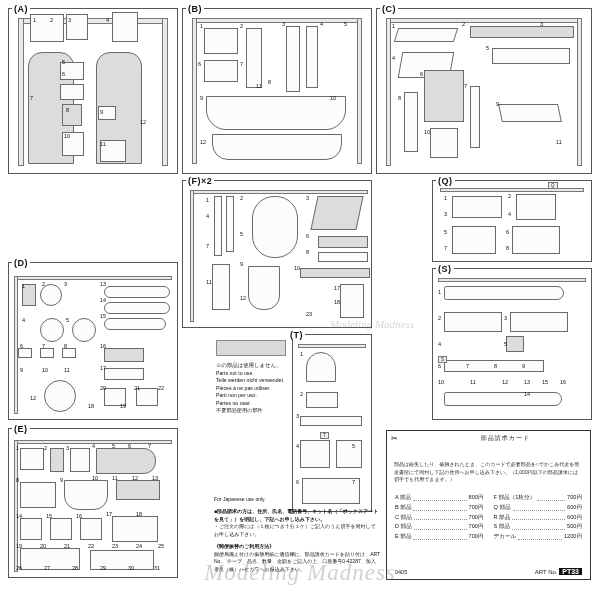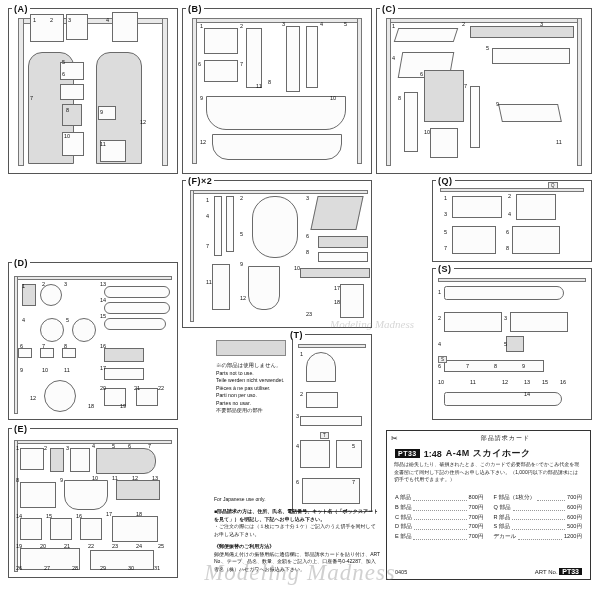--- a/index.html
+++ b/index.html
@@ -421,25 +421,20 @@
     <div style="margin-bottom:4px;">For Japanese use only.</div>
     <div class="hd">■部品請求の方は、住所、氏名、電話番号、キット名（「ボックスアートを見て」）を明記し、下記へお申し込み下さい。</div>
     <div style="margin-bottom:4px;">・ご注文の際には（１枚につき十分１ケ）ご記入のうえ切手を同封してお申し込み下さい。</div>
     <div class="hd">《郵便振替のご利用方法》</div>
     <div>郵便局備え付けの振替用紙に通信欄に、部品請求カードを貼り付け、ART No.、テープ、品名、数量、金額をご記入の上、口座番号0-42287、加入者名（株）ハセガワへお振込み下さい。</div>
   </div>
 
   <div class="card">
     <div class="scissors">✂</div>
     <div class="card-title">部品請求カード</div>
-    <div class="kit-row">
-      <span class="kit-badge">PT33</span>
-      <span class="kit-scale">1:48</span>
-      <span class="kit-name">A-4M スカイホーク</span>
-    </div>
     <div class="blurb">部品は紛失したり、破損されたとき、このカードで必要部品を○でかこみ代金を現金書留にて同封し下記の住所へお申し込み下さい。（1,000円以下の部品請求には切手でも代用できます。）</div>
     <div class="price-table">
       <div class="price-col">
         <div class="price-row">
             <span>A 部品</span>
             <span class="dots"></span>
             <span>800円</span>
           </div>
         <div class="price-row">
             <span>B 部品</span>

